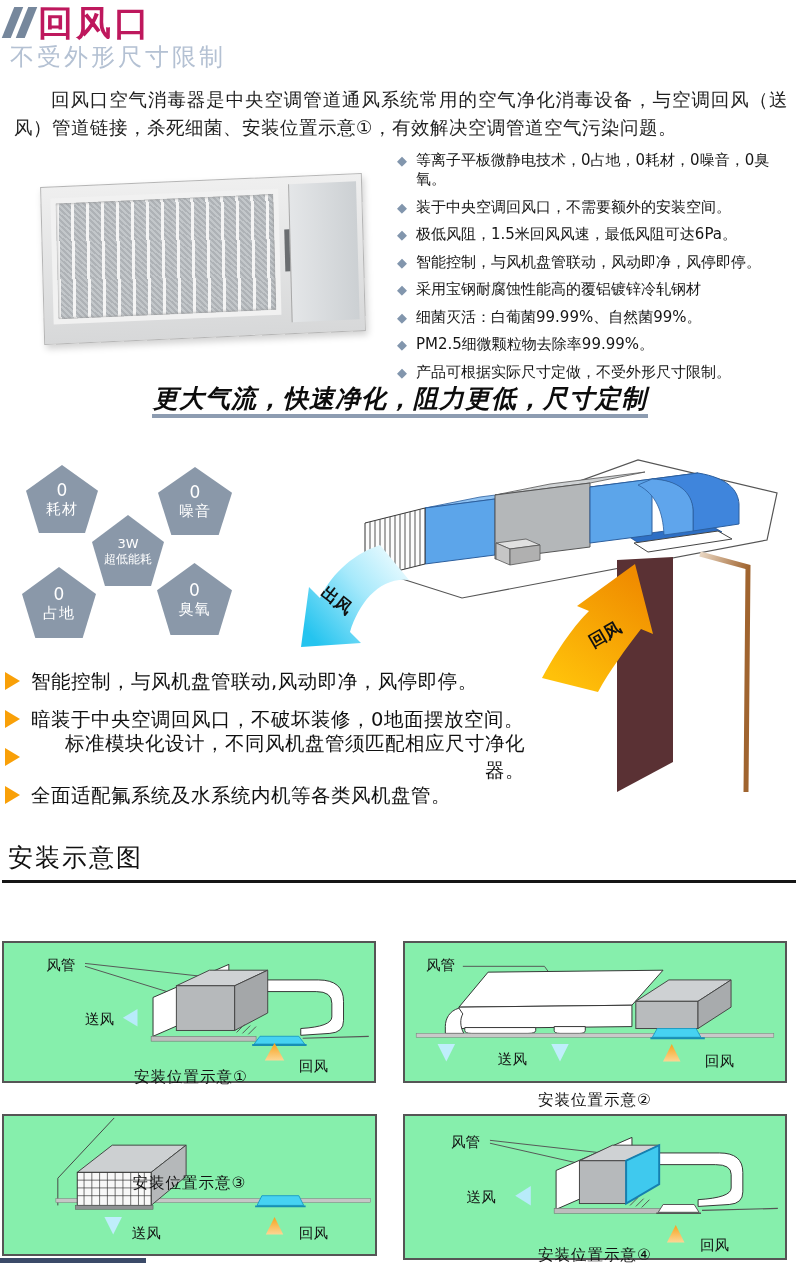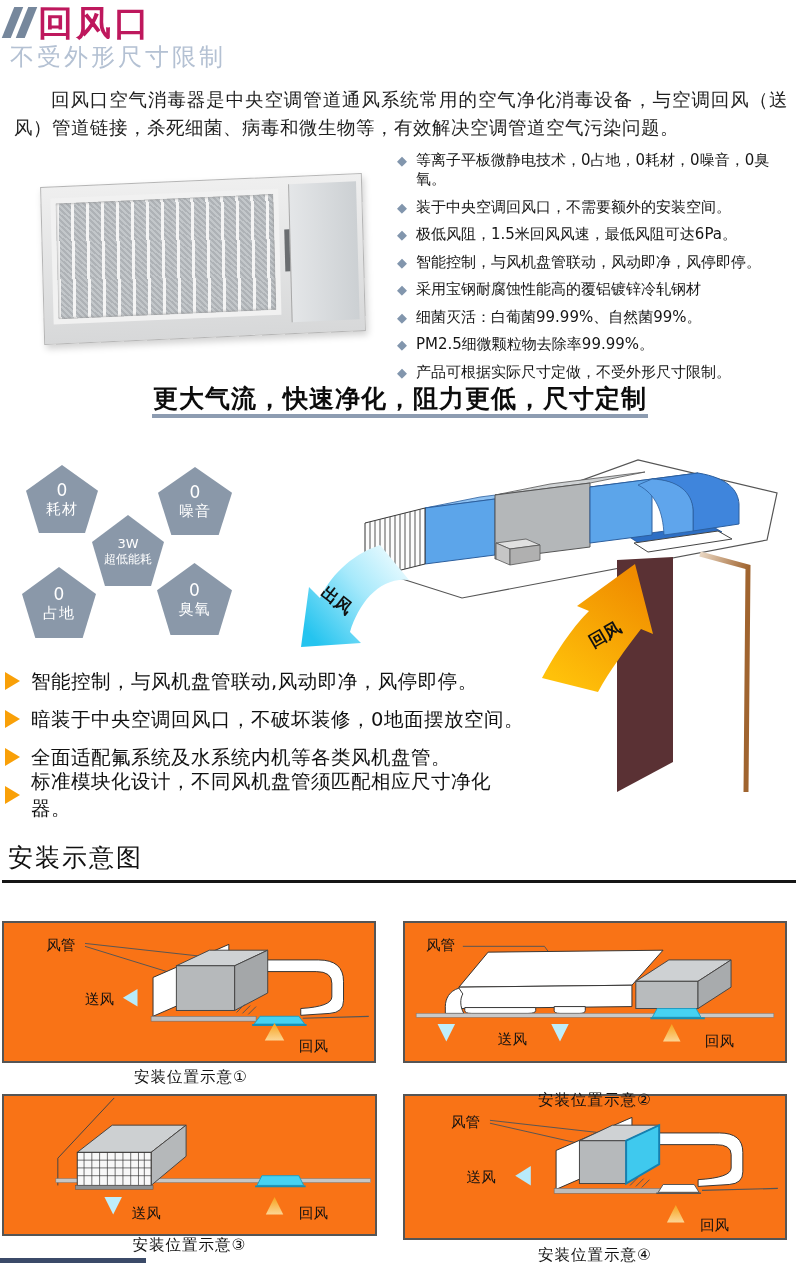--- a/index.html
+++ b/index.html
@@ -36,21 +36,21 @@
   .prod-latch { position:absolute; left:-6px; top:45px; width:5px; height:42px; background:#6a6d70; }
 
   
   .features { left:397px; top:151px; width:400px; }
   .feat-row { display:flex; align-items:flex-start; margin-bottom:8.5px; }
   .feat-dia { color:#8296ad; font-size:13px; line-height:19px; margin-right:9px; }
   .feat-txt { font-size:15px; line-height:19px; color:#161616; }
 
   
   .banner { left:0; top:382px; width:800px; text-align:center; font-size:25px;
-            font-weight:bold; color:#0c0c0c; letter-spacing:1px; }
+            font-weight:bold; color:#0c0c0c; letter-spacing:1px;font-style:italic; }
   .banner-line { left:152px; top:414px; width:496px; height:4px; background:#8d9cb1; }
 
   
   .badges { left:0; top:455px; width:265px; height:200px; }
   .badge { position:absolute; display:flex; flex-direction:column; align-items:center;
            justify-content:center; color:#ffffff; background:#8a98a9;
            clip-path:polygon(50% 0,100% 38%,82% 100%,18% 100%,0 38%); text-align:center; }
   .badge .v { font-size:17px; line-height:20px; }
   .badge .l { font-size:15px; line-height:18px; letter-spacing:1px; }
   .badge-1 { left:26px;  top:10px;  width:72px; height:68px; }
@@ -60,55 +60,55 @@
   .badge-3 .l { font-size:12px; line-height:14px; letter-spacing:0; }
   .badge-4 { left:22px;  top:112px; width:74px; height:71px; }
   .badge-5 { left:157px; top:108px; width:75px; height:72px; }
 
   
   .illus { left:280px; top:440px; width:520px; height:360px; }
   .illus svg { width:100%; height:100%; display:block; }
   .illus text, .diag text { font-family:"DejaVu Sans", sans-serif; }
 
   
-  .highlights { left:5px; top:662px; width:520px; }
+  .highlights { left:5px; top:662px; width:520px;text-align:right; }
   .hl { display:flex; align-items:center; height:38px; }
   .hl .tri { width:0; height:0; border-left:15px solid #f9a008;
              border-top:9px solid transparent; border-bottom:9px solid transparent; margin-right:11px; }
   .hl .txt { font-size:19.5px; letter-spacing:0.5px; color:#111; }
 
   
   .install-h { left:8px; top:841px; font-size:25px; color:#101010; letter-spacing:2px; }
   .install-rule { left:2px; top:880px; width:794px; height:3px; background:#161616; }
 
-  .diag { position:absolute; border:2px solid #555; background:#f97316; }
+  .diag { position:absolute; border:2px solid #555; background:#86efac;margin-top:20px; }
   .diag svg { position:absolute; inset:0; width:100%; height:100%; }
   .diag-1 { left:2px;   top:921px;  width:374px; height:142px; }
   .diag-2 { left:403px; top:921px;  width:384px; height:142px; }
   .diag-3 { left:2px;   top:1094px; width:375px; height:142px; }
   .diag-4 { left:403px; top:1094px; width:384px; height:146px; }
   .cap { position:absolute; font-size:15.5px; text-align:center; color:#111; letter-spacing:1px; }
   .cap-1 { left:4px;   top:1067px; width:374px; }
   .cap-2 { left:403px; top:1090px; width:384px; }
-  .cap-3 { left:2px;   top:1235px; width:375px; }
+  .cap-3 { left:2px;   top:1173px; width:375px; }
   .cap-4 { left:403px; top:1245px; width:384px; }
 
   .bottom-bar { left:0; top:1258px; width:146px; height:5px; background:#3b4a68; }
 </style>
 </head>
 <body>
 
 <div class="abs hdr-slashes">
   <span class="slash"></span>
   <span class="slash"></span>
 </div>
 <div class="abs page-title">回风口</div>
 <div class="abs page-subtitle">不受外形尺寸限制</div>
 
-<p class="abs intro">回风口空气消毒器是中央空调管道通风系统常用的空气净化消毒设备，与空调回风（送风）管道链接，杀死细菌、病毒和微生物等，有效解决空调管道空气污染问题。</p>
+<p class="abs intro">回风口空气消毒器是中央空调管道通风系统常用的空气净化消毒设备，与空调回风（送风）管道链接，杀死细菌、安装位置示意①，有效解决空调管道空气污染问题。</p>
 
 <div class="abs product">
   <div class="prod-body">
     <div class="prod-grille"></div>
     <div class="prod-side">
       <div class="prod-latch"></div>
     </div>
   </div>
 </div>
 
@@ -243,25 +243,25 @@
   <div class="hl">
       <span class="tri"></span>
       <span class="txt">智能控制，与风机盘管联动,风动即净，风停即停。</span>
     </div>
   <div class="hl">
       <span class="tri"></span>
       <span class="txt">暗装于中央空调回风口，不破坏装修，0地面摆放空间。</span>
     </div>
   <div class="hl">
       <span class="tri"></span>
-      <span class="txt">全面适配氟系统及水系统内机等各类风机盘管。</span>
+      <span class="txt">标准模块化设计，不同风机盘管须匹配相应尺寸净化器。</span>
     </div>
   <div class="hl">
       <span class="tri"></span>
-      <span class="txt">标准模块化设计，不同风机盘管须匹配相应尺寸净化器。</span>
+      <span class="txt">全面适配氟系统及水系统内机等各类风机盘管。</span>
     </div>
 </div>
 
 <div class="abs install-h">安装示意图</div>
 <div class="abs install-rule"></div>
 
 <div class="diag diag-1">
 <svg viewBox="0 0 374 142">
   <defs>
         <linearGradient id="og1" x1="0" y1="1" x2="0" y2="0">

